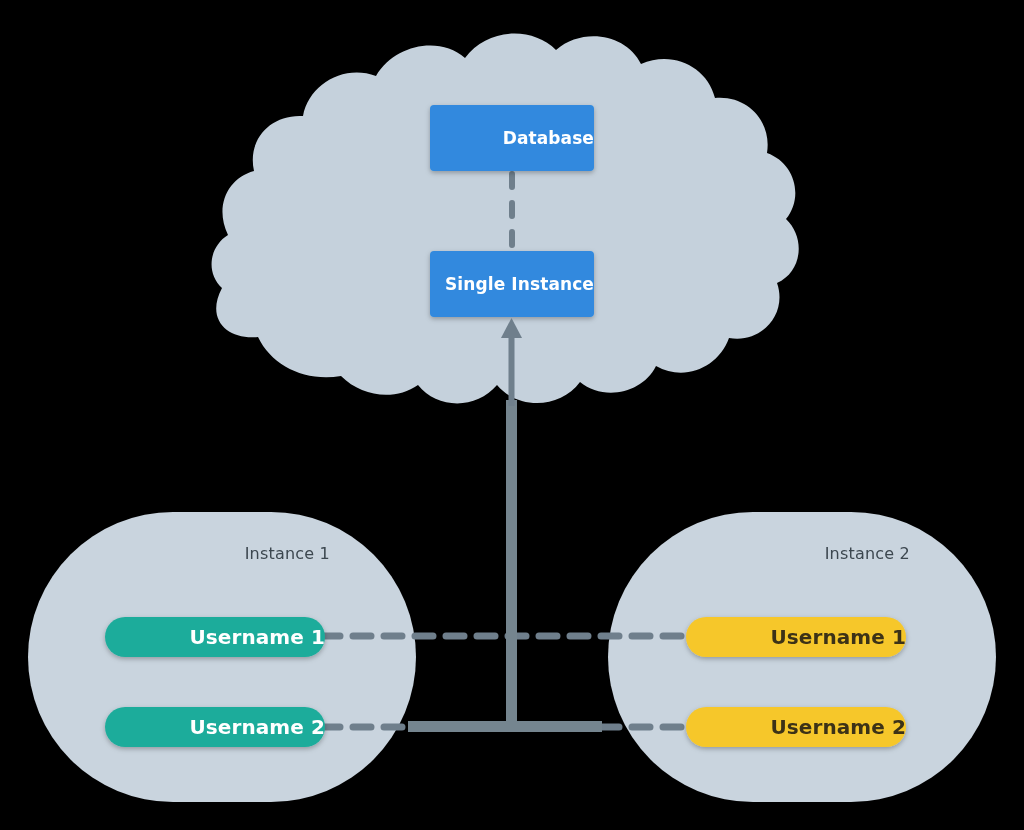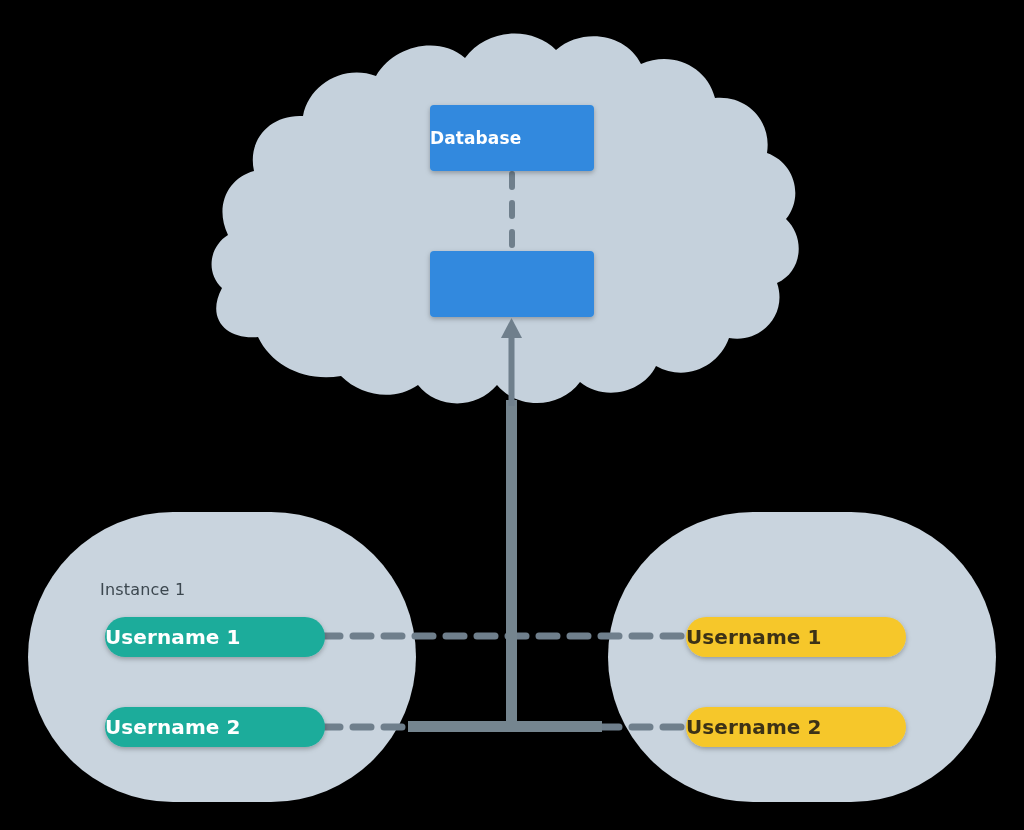--- a/index.html
+++ b/index.html
@@ -30,42 +30,42 @@
     position: absolute;
     left: 0; top: 0;
     width: 1024px;
     height: 830px;
     pointer-events: none;
   }
   .node {
     position: absolute;
     display: flex;
     align-items: center;
-    justify-content: flex-start;
+    justify-content: flex-end;
     text-align: center;
     pointer-events: auto;
   }
   
   .svc-box {
     color: #ffffff;
     font-size: 17px;
     font-weight: bold;
     letter-spacing: 0.1px;
   }
   #svc-database { left: 430px; top: 105px; width: 164px; height: 66px; }
   #svc-single-instance { left: 430px; top: 251px; width: 164px; height: 66px; }
 
   
   .group-title {
     color: #3c474f;
     font-size: 16px;
     font-weight: normal;
     letter-spacing: 0.2px;
   }
-  #title-instance-1 { left: 100px; top: 540px; width: 230px; height: 26px; margin-top: 36px; }
+  #title-instance-1 { left: 100px; top: 540px; width: 230px; height: 26px; }
   #title-instance-2 { left: 680px; top: 540px; width: 230px; height: 26px; }
 
   
   .pill-label {
     font-size: 20px;
     font-weight: bold;
     letter-spacing: 0.1px;
   }
   .pill-label.teal { color: #ffffff; }
   .pill-label.amber { color: #3c3217; }
@@ -138,25 +138,31 @@
     <rect x="686" y="617" width="220" height="40" rx="20" ry="20" fill="#f6c72c" filter="url(#tinyshadow)"></rect>
     <rect x="686" y="707" width="220" height="40" rx="20" ry="20" fill="#f6c72c" filter="url(#tinyshadow)"></rect>
   </svg>
 
   <div class="label-layer">
 
     <div class="node svc-box" id="svc-database">
       <span>Database</span>
     </div>
 
+    <div class="node svc-box" id="svc-single-instance">
+      <span>Single Instance</span>
+    </div>
 
     <div class="node group-title" id="title-instance-1">
       <span>Instance 1</span>
     </div>
 
+    <div class="node group-title" id="title-instance-2">
+      <span>Instance 2</span>
+    </div>
 
     <div class="node pill-label teal" id="pill-l-1">
       <span>Username 1</span>
     </div>
 
     <div class="node pill-label teal" id="pill-l-2">
       <span>Username 2</span>
     </div>
 
     <div class="node pill-label amber" id="pill-r-1">

